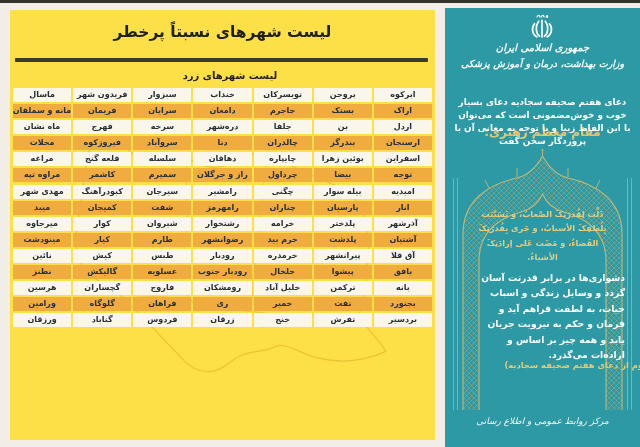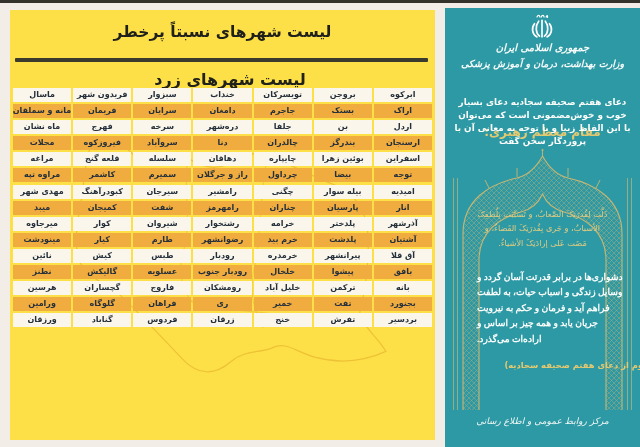--- a/index.html
+++ b/index.html
@@ -23,21 +23,21 @@
     font-size:15.5px; font-weight:bold; color:#1F1F1C;
     letter-spacing:-0.2px;
   }
   .yp-divider {
     position:absolute; top:48px; left:5px; right:7px; height:4px;
     background:#3A3A2E; border-radius:1px;
   }
   .yp-subtitle {
     position:absolute; top:60px; left:0; width:100%;
     text-align:center; direction:rtl;
-    font-size:16px; font-weight:bold; color:#20201D;padding-left:15px;
+    font-size:10px; font-weight:bold; color:#20201D;padding-left:15px;
   }
   .iran-map { position:absolute; left:22px; top:108px; }
   .city-grid {
     position:absolute; left:3px; right:3px; top:78px;
     direction:rtl;
   }
   .city-grid .row {
     display:grid; grid-template-columns:repeat(7,1fr);
     column-gap:2px; height:14px; margin-bottom:2.1px;
   }
@@ -70,27 +70,27 @@
     text-align:center; font-size:12px; font-weight:bold; color:#E5C96F;margin-top:44px;
   }
   .quote {
     position:absolute; top:88px; left:9px; right:9px;
     font-size:8.8px; font-weight:bold; line-height:1.48;
     text-align:center; color:#FCFEFC;
   }
   .arch { position:absolute; top:140px; left:4px; }
   .arabic {
     position:absolute; top:199px; left:30px; right:30px;
-    font-size:8.2px; font-weight:normal; line-height:1.75;
+    font-size:8.2px; font-weight:bold; line-height:1.75;
     text-align:center; color:#E3CC80;
   }
   .translation {
     position:absolute; top:262px; left:32px; right:15px;
     font-size:9.2px; font-weight:bold; line-height:1.68;
-    text-align:left; color:#FCFEFC;font-family:Liberation Serif, serif;
+    text-align:right; color:#FCFEFC;
   }
   .caption {
     position:absolute; top:352px; left:0; width:100%;
     text-align:center; font-size:8.4px; font-weight:bold; color:#E5C96F;margin-left:46px;
   }
   .signature {
     position:absolute; top:408px; left:0; width:100%;
     text-align:center; font-size:9px; font-style:italic; color:#F2F8F5;
   }
 </style>

